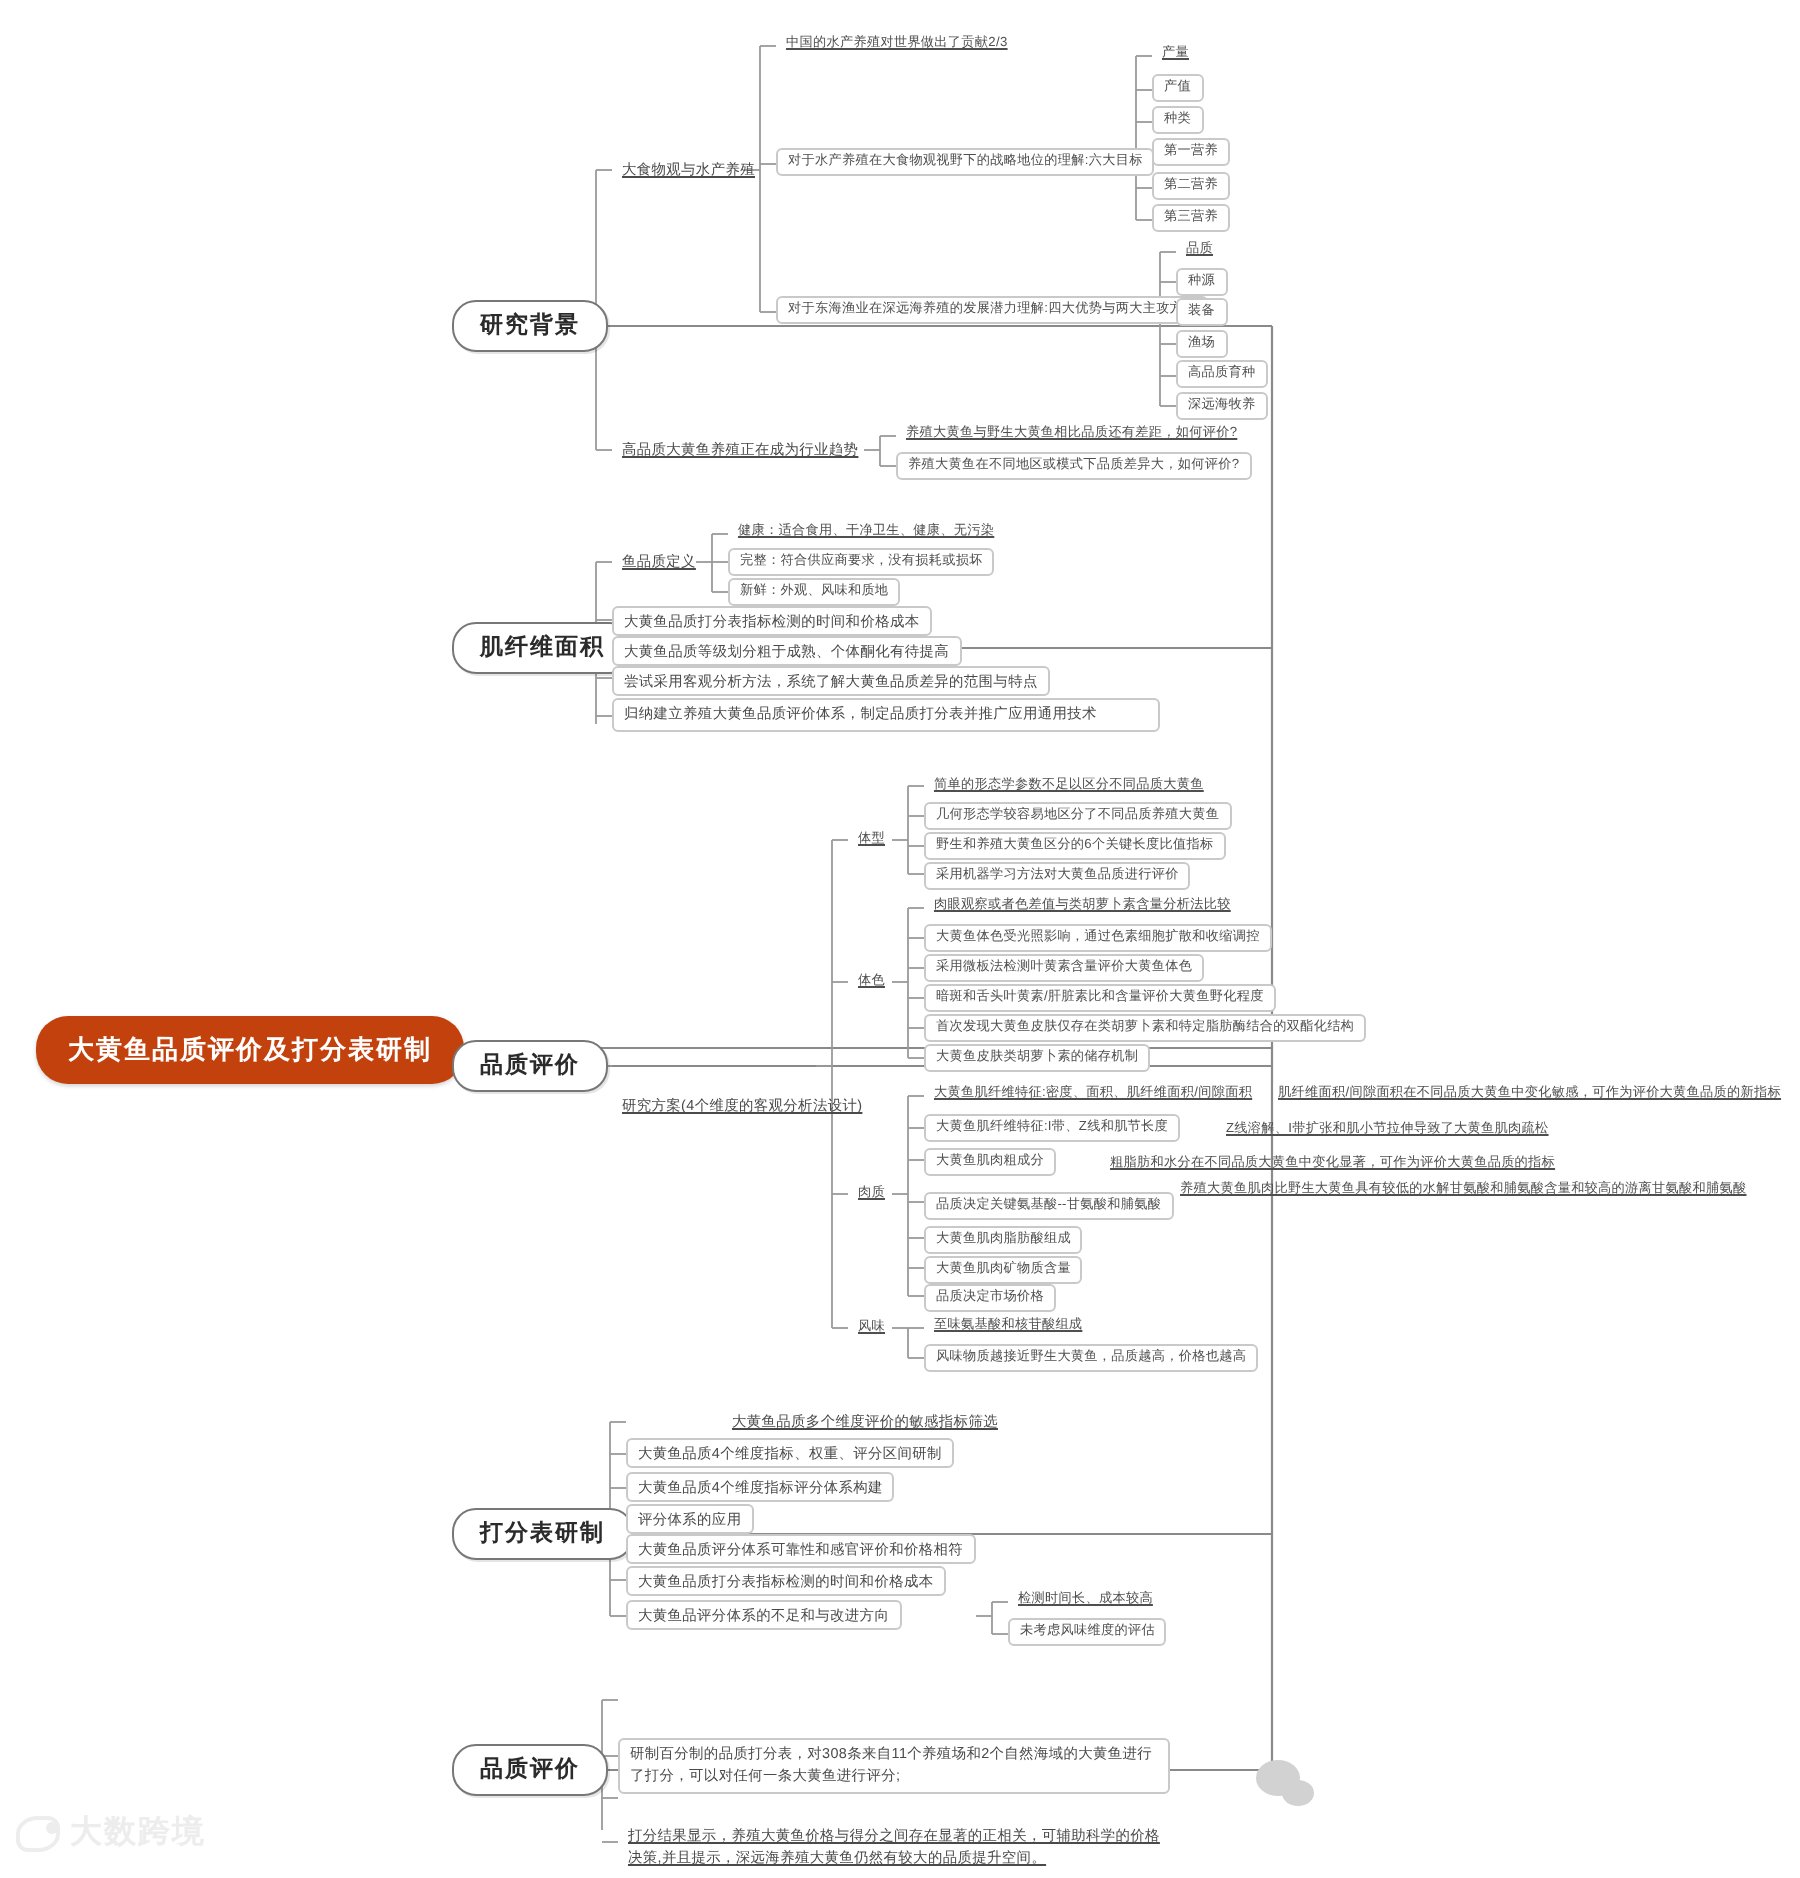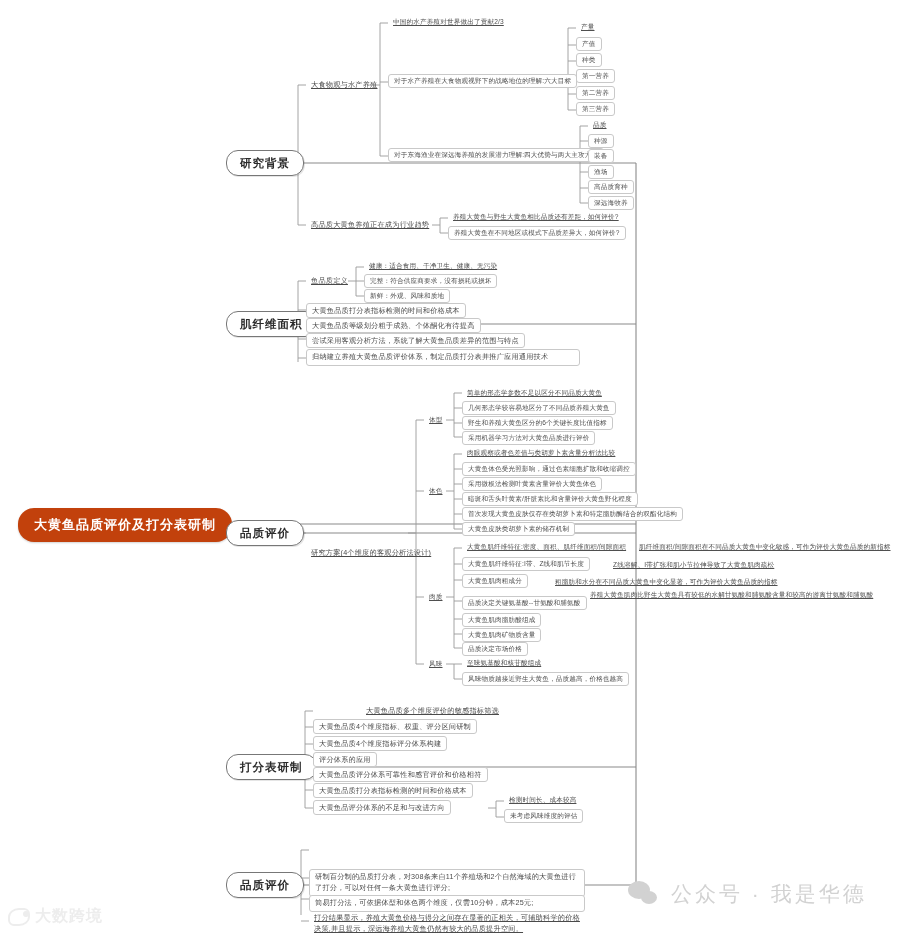--- a/index.html
+++ b/index.html
@@ -281,29 +281,27 @@
   <div class="node l2 boxed" style="left:313px; top:736px;">大黄鱼品质4个维度指标评分体系构建</div>
   <div class="node l2 boxed" style="left:313px; top:752px;">评分体系的应用</div>
   <div class="node l2 boxed" style="left:313px; top:767px;">大黄鱼品质评分体系可靠性和感官评价和价格相符</div>
   <div class="node l2 boxed" style="left:313px; top:783px;text-align:right;">大黄鱼品质打分表指标检测的时间和价格成本</div>
   <div class="node l2 boxed" style="left:313px; top:800px;">大黄鱼品评分体系的不足和与改进方向</div>
 
   <div class="node l3 plain" style="left:504px; top:794px;">检测时间长、成本较高</div>
   <div class="node l3 boxed" style="left:504px; top:809px;">未考虑风味维度的评估</div>
 
   <div class="node l2 boxed wrapt" style="left:309px; top:869px; width:276px;">研制百分制的品质打分表，对308条来自11个养殖场和2个自然海域的大黄鱼进行了打分，可以对任何一条大黄鱼进行评分;</div>
-  <div class="node l2 boxed wrapt" style="left:309px; top:895px; width:276px;">简易打分法，可依据体型和体色两个维度，仅需10分钟，成本25元;</div>
   <div class="node l2 plain wrapt" style="left:309px; top:911px; width:276px;">打分结果显示，养殖大黄鱼价格与得分之间存在显著的正相关，可辅助科学的价格决策,并且提示，深远海养殖大黄鱼仍然有较大的品质提升空间。</div>
 
   <div class="wm-wechat">
     <span class="bubbles">
       <span class="b1"></span>
         <span class="b2"></span>
     </span>
-    <span>公众号 · 我是华德</span>
   </div>
 
   <div class="wm-logo">
     <span class="mark"></span>
     <span>大数跨境</span>
   </div>
 
 </div>
 
 </body></html>

